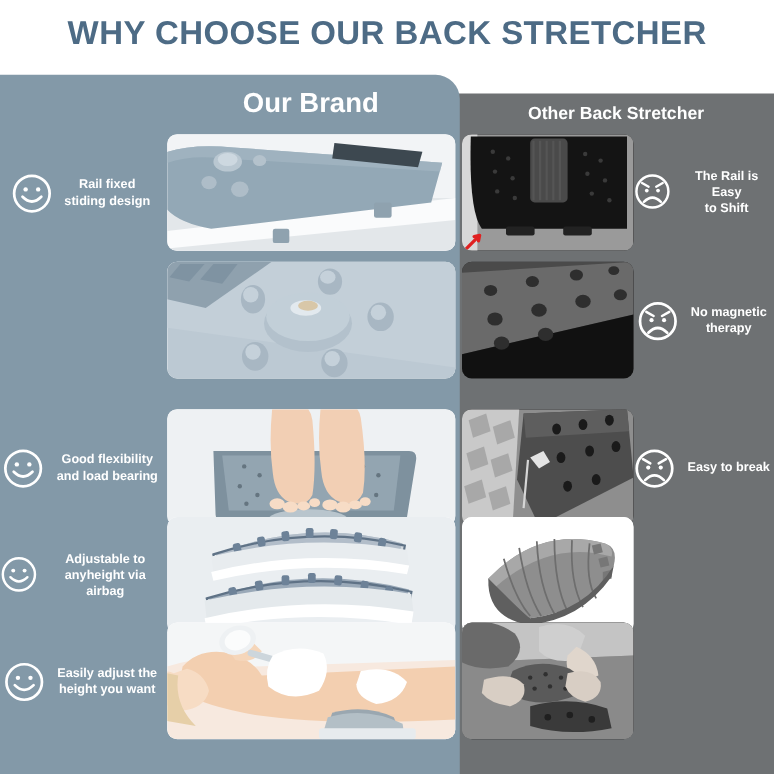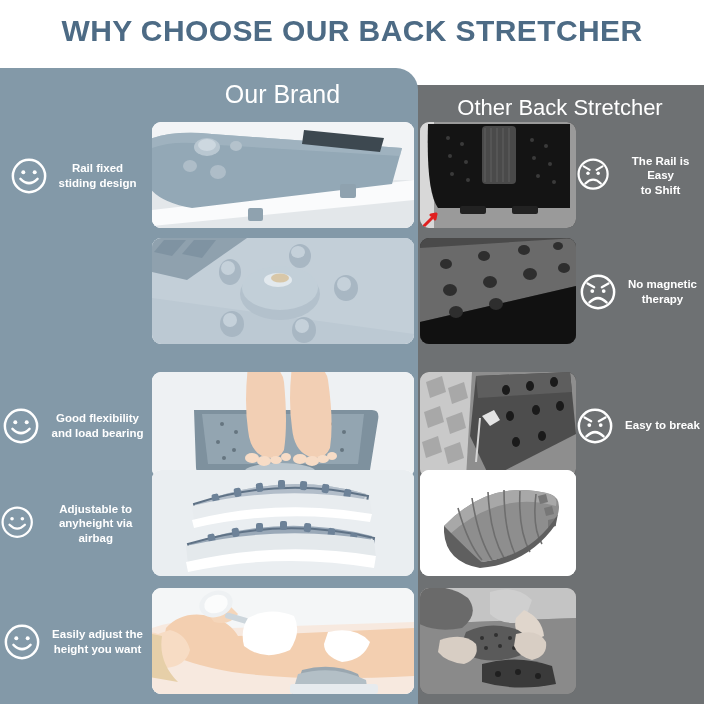--- a/index.html
+++ b/index.html
@@ -49,37 +49,37 @@
     left: 0;
     top: 68px;
     width: 418px;
     height: 636px;
     background: #8399a8;
     border-top-right-radius: 22px;
   }
 
   .col-heading {
     position: absolute;
-    font-weight: normal;
+    font-weight: bold;
     color: #ffffff;
     white-space: nowrap;
   }
   .heading-ours {
     left: 150px;
     top: 80px;
     width: 265px;
     text-align: center;
     font-size: 25px;
   }
   .heading-other {
     left: 420px;
     top: 95px;
     width: 280px;
     text-align: center;
-    font-size: 22px;
+    font-size: 16px;
   }
 
   
   .row {
     position: absolute;
     left: 0;
     width: 704px;
     height: 115px;
   }
 
@@ -131,21 +131,21 @@
     border-radius: 9px;
     background: #2a2a2a;
   }
   .img-cell svg { display: block; width: 100%; height: 100%; }
 
   
   .row-1 { top: 118px; }
   .row-2 { top: 234px; }
   .row-3 { top: 368px; }
   .row-4 { top: 466px; text-decoration: underline; }
-  .row-5 { top: 584px; }
+  .row-5 { top: 562px; }
 </style>
 </head>
 <body>
 
 <div id="page">
 
   <div class="page-title">WHY CHOOSE OUR BACK STRETCHER</div>
 
   <div class="panel-other"></div>
   <div class="panel-ours"></div>

